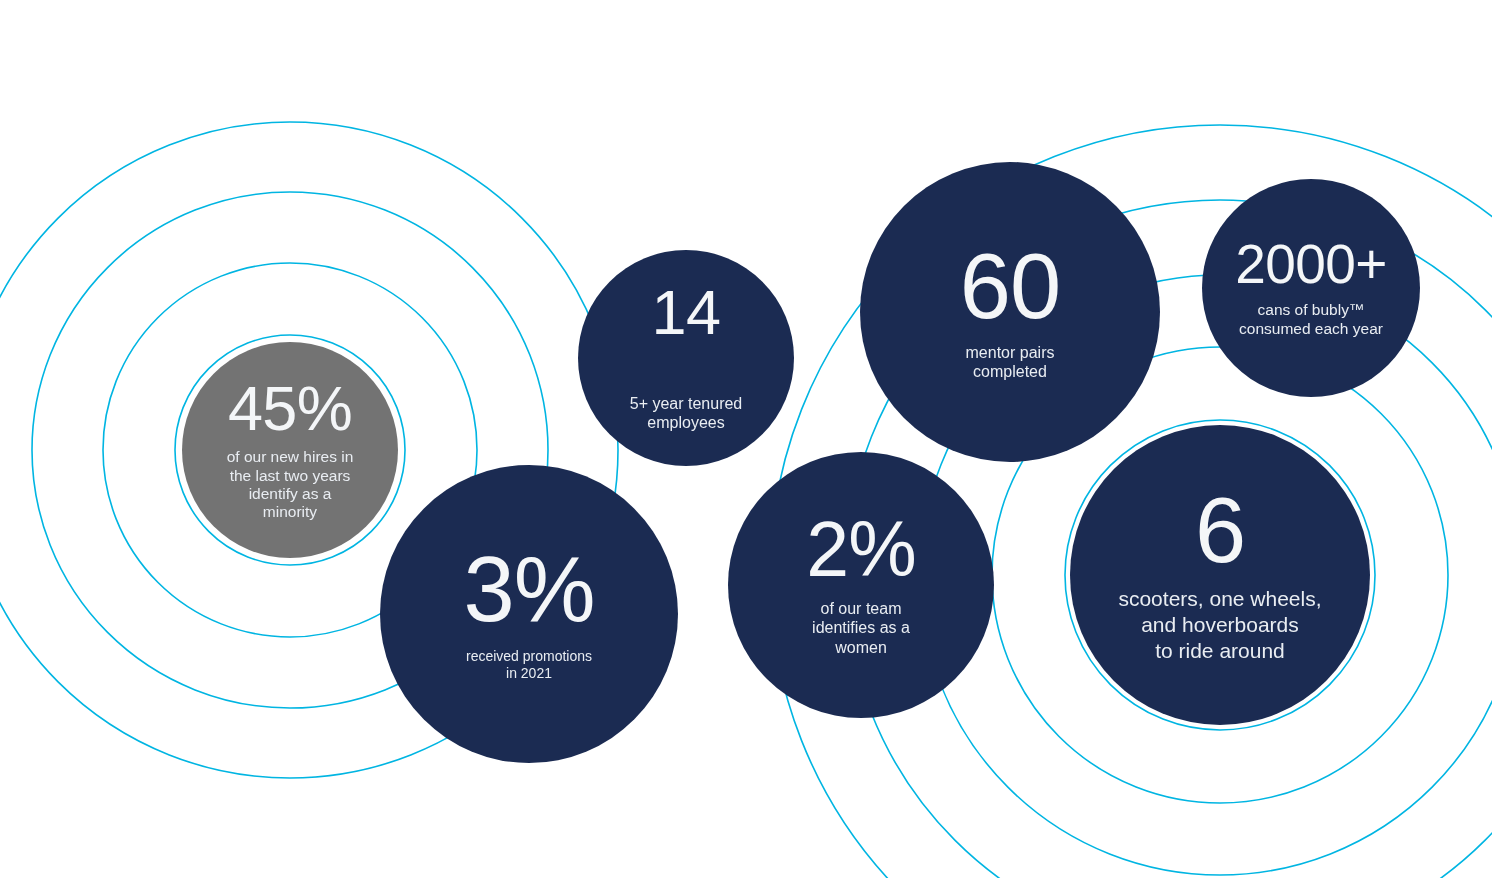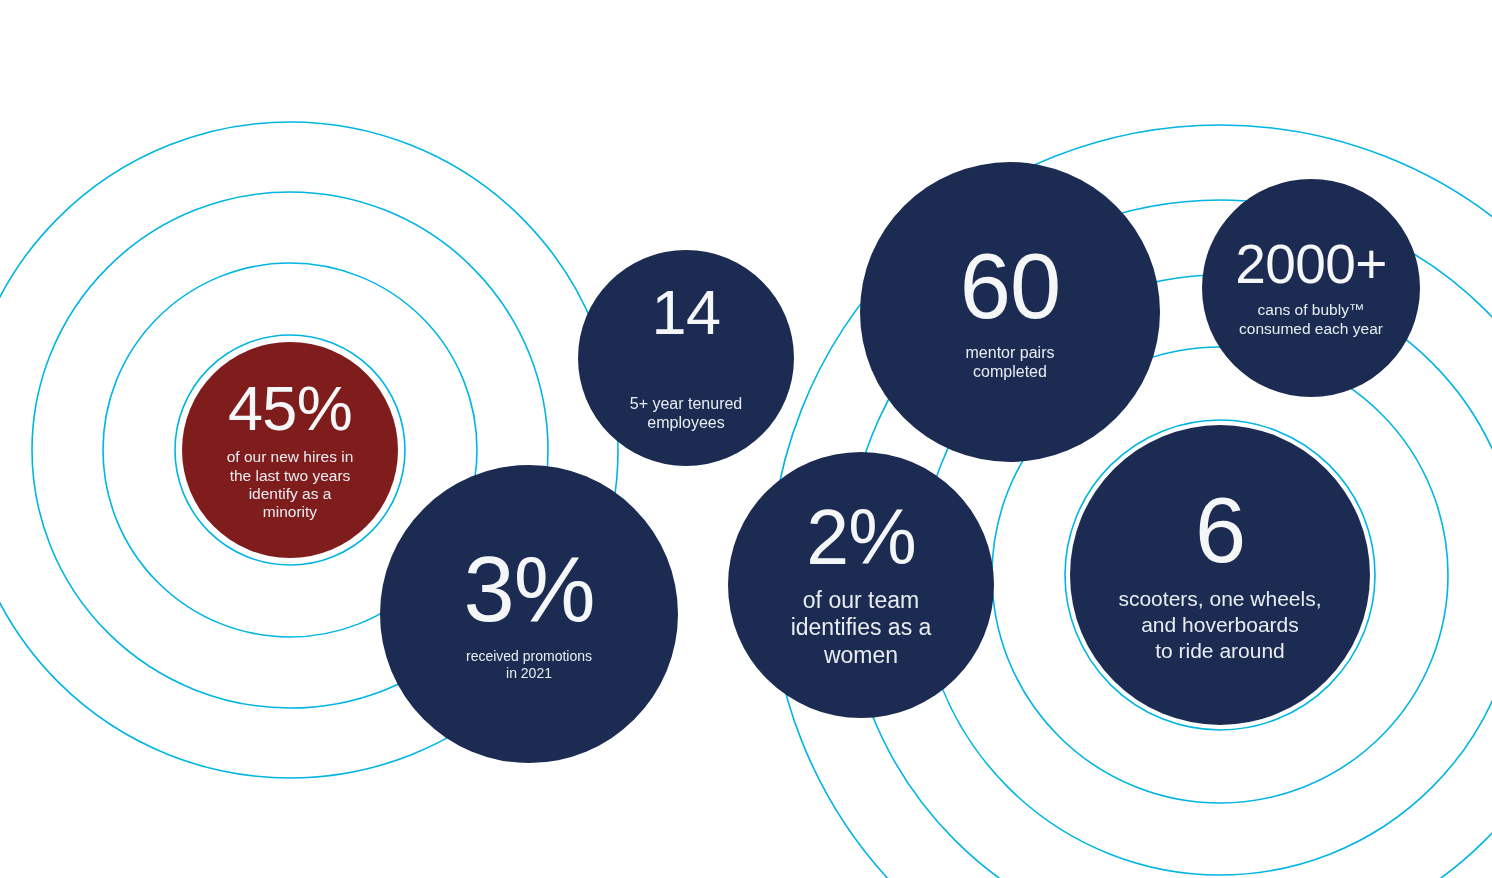--- a/index.html
+++ b/index.html
@@ -69,21 +69,21 @@
   .b-3000 { left: 1202px; top: 179px; width: 218px; height: 218px; }
   .b-3000 .stat-value { font-size: 55px; margin-bottom: 11px; }
   .b-3000 .stat-label { font-size: 15.5px; line-height: 1.2; }
 
   .b-21   { left: 380px; top: 465px; width: 298px; height: 298px; }
   .b-21 .stat-value { font-size: 92px; margin-bottom: 14px; }
   .b-21 .stat-label { font-size: 14px; line-height: 1.22; }
 
   .b-44   { left: 728px; top: 452px; width: 266px; height: 266px; }
   .b-44 .stat-value { font-size: 77px; margin-bottom: 13px; }
-  .b-44 .stat-label { font-size: 23px; line-height: 1.2; }
+  .b-44 .stat-label { font-size: 16px; line-height: 1.2; }
 
   .b-6    { left: 1070px; top: 425px; width: 300px; height: 300px; }
   .b-6 .stat-value { font-size: 92px; margin-bottom: 12px; }
   .b-6 .stat-label { font-size: 21px; line-height: 1.22; }
 </style>
 </head>
 <body>
 
 <div id="stage" style="background: rgb(255, 255, 255);">
 
@@ -96,21 +96,21 @@
       </g>
     <g id="right-rings" fill="none" stroke="#00b5e2" stroke-width="1.6">
         <circle cx="1220" cy="575" r="155" stroke="#00b5e2"></circle>
         <circle cx="1220" cy="575" r="228" stroke="#00b5e2"></circle>
         <circle cx="1220" cy="575" r="300" stroke="#00b5e2"></circle>
         <circle cx="1220" cy="575" r="375" stroke="#00b5e2"></circle>
         <circle cx="1220" cy="575" r="450" stroke="#00b5e2"></circle>
       </g>
   </svg>
 
-  <div class="stat-bubble b-45" style="background: #7f1d1d;">
+  <div class="stat-bubble b-45" style="background: #737373;">
     <span class="stat-value">45%</span>
     <span class="stat-label">of our new hires in<br>the last two years<br>identify as a<br>minority</span>
   </div>
 
   <div class="stat-bubble b-14" style="background: rgb(27, 43, 82); gap: 41px;">
     <span class="stat-value">14</span>
     <span class="stat-label">5+ year tenured<br>employees</span>
   </div>
 
   <div class="stat-bubble b-60" style="background: rgb(27, 43, 82);">

